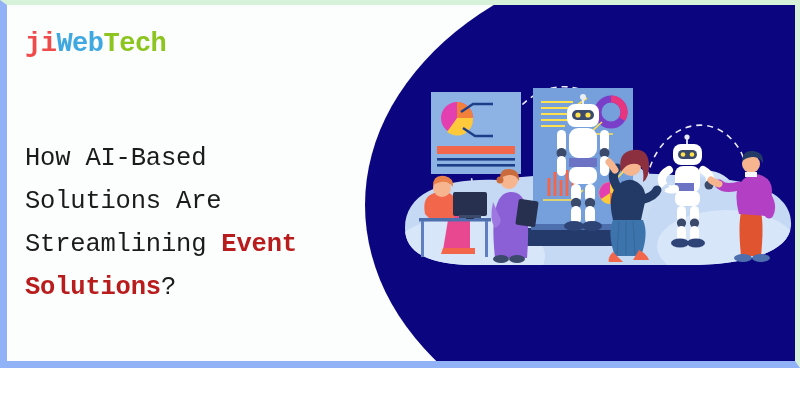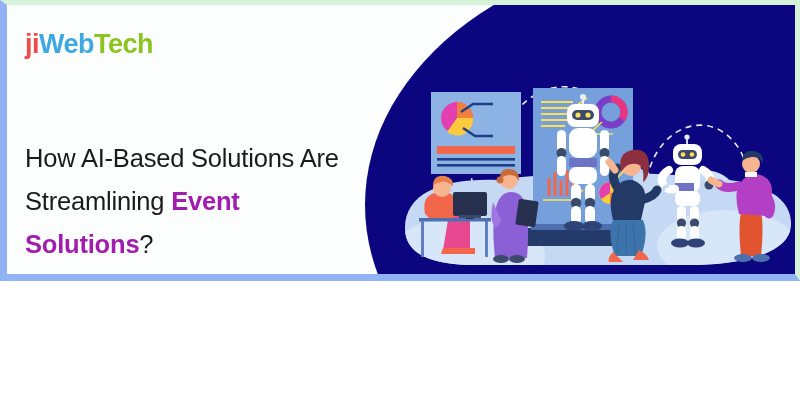--- a/index.html
+++ b/index.html
@@ -1,47 +1,48 @@
 <!DOCTYPE html>
 <html><head>
 <meta charset="utf-8">
 <style>
   html,body{margin:0;padding:0;background:#ffffff;}
   body{font-family:"Liberation Sans",sans-serif;}
 
   .banner{
     position:relative;
-    width:800px;height:281px;
+    width:800px;height:368px;
     overflow:hidden;
     background:#fcfdfd;
     box-sizing:border-box;
     border-left:7px solid #92b2f7;
     border-top:5px solid #d6f2d8;
     border-bottom:7px solid #92b2f7;
     border-right:5px solid #d6f2d8;
+    font-family:Liberation Mono, monospace;
   }
 
   
   .logo{
     position:absolute;left:18px;top:24px;
     font-size:27px;font-weight:bold;letter-spacing:-.5px;
     white-space:nowrap;
   }
   .logo .ji{color:#ef4b4b;}
   .logo .web{color:#40a8e0;}
   .logo .tech{color:#8cc520;}
 
   .headline{
     position:absolute;left:18px;top:132px;
     width:330px;
     font-size:25.5px;line-height:43px;
     color:#1b1b1b;font-weight:normal;
     letter-spacing:-.2px;
   }
-  .headline b{color:#a21caf;font-weight:bold;}
+  .headline b{color:#b91c1c;font-weight:bold;}
 
   
   .navy{
     position:absolute;
     left:358px;top:-58px;
     width:700px;height:516px;
     background:#0b0680;
     border-radius:50% 0 0 50%/50% 0 0 50%;
   }
   .navy-fill{

